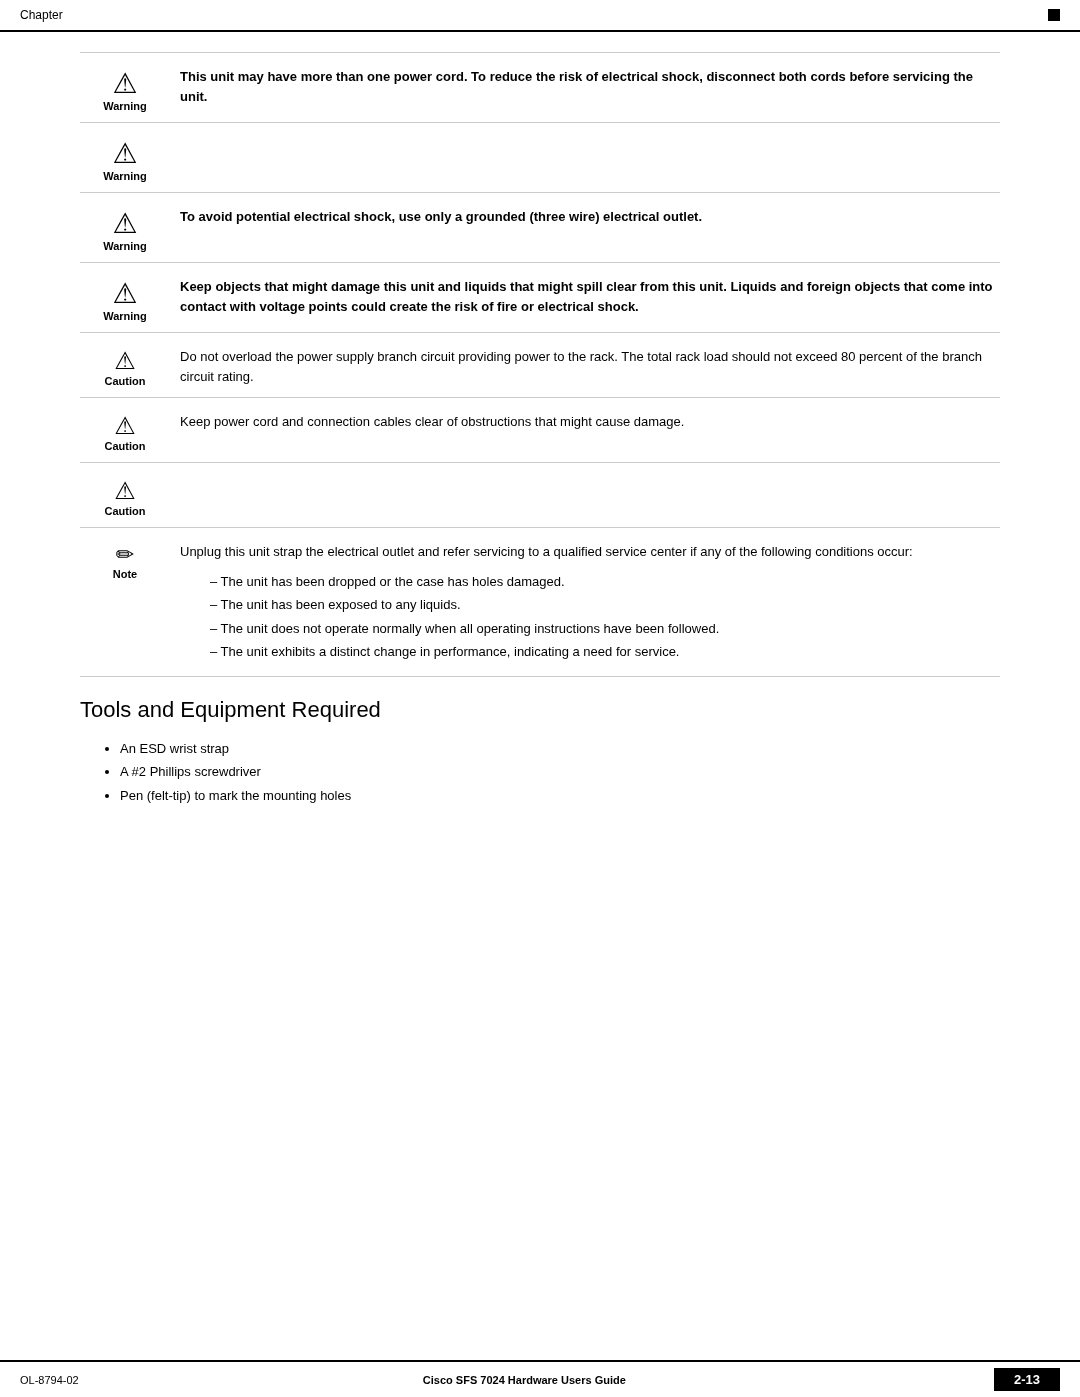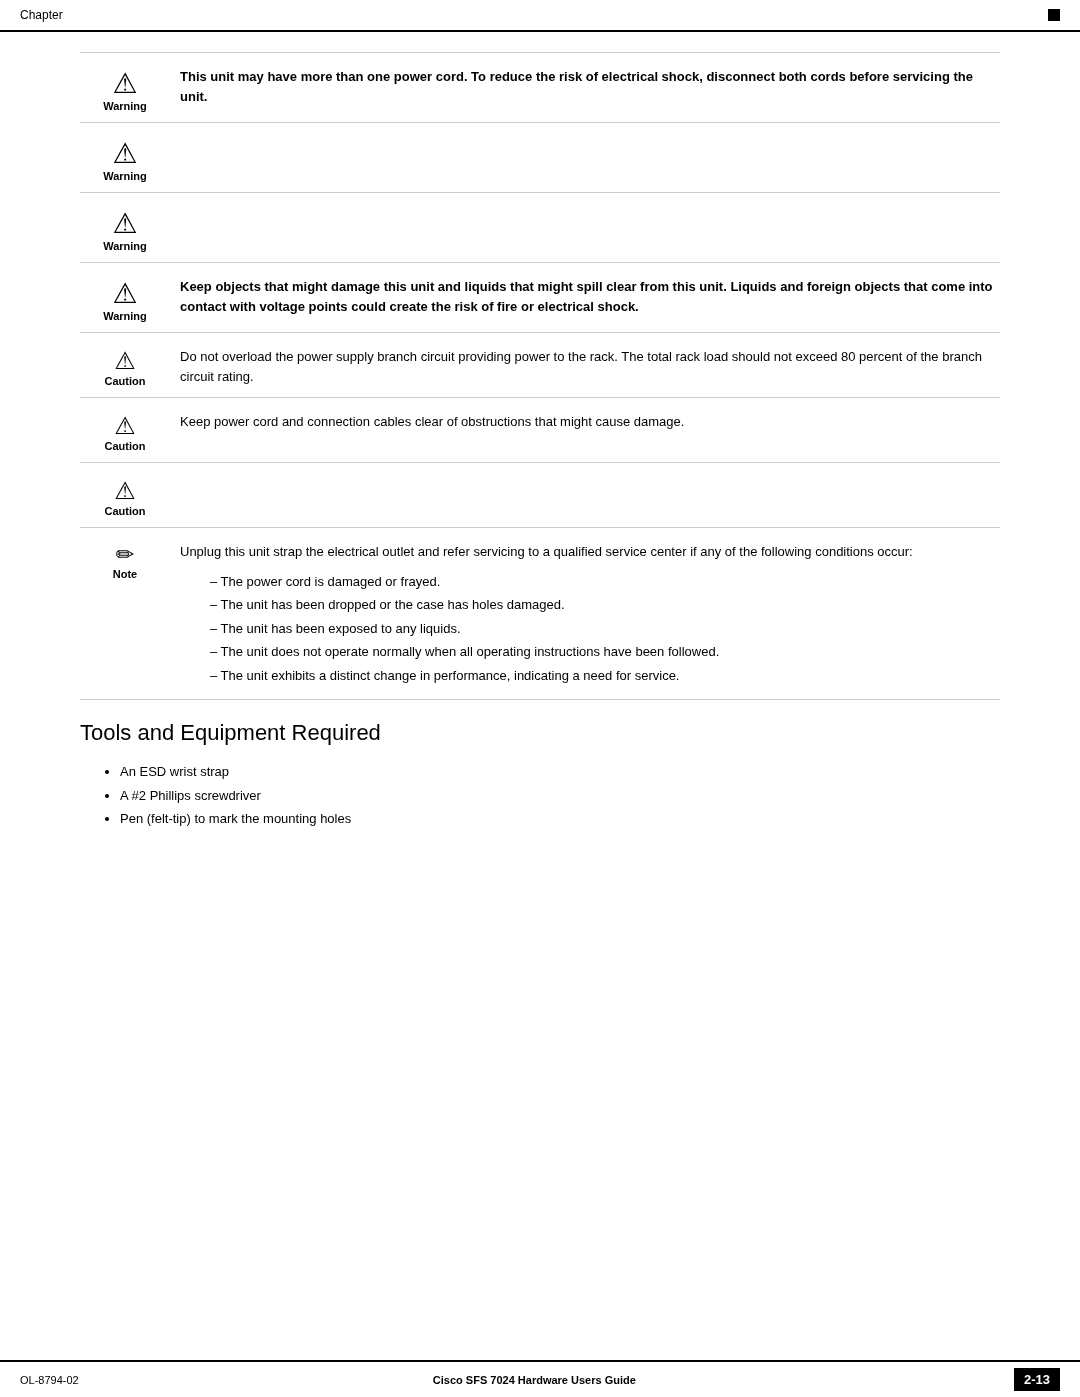--- a/index.html
+++ b/index.html
@@ -124,21 +124,21 @@
       flex: 1;
       text-align: center;
       font-size: 11px;
       font-weight: bold;
     }
     .footer-right {
       background: #000;
       color: #fff;
       font-weight: bold;
       font-size: 13px;
-      padding: 4px 10px;
+      padding: 4px 20px;
       margin-left: 24px;
     }
 
     
     .tri-warn {
       display: inline-block;
       font-size: 28px;
       color: #000;
     }
     .tri-caution {
@@ -179,20 +179,21 @@
       <span class="tri-warn">⚠</span>
       <span class="notice-label">Warning</span>
     </div>
   </div>
 
   <div class="notice-row">
     <div class="notice-label-col">
       <span class="tri-warn">⚠</span>
       <span class="notice-label">Warning</span>
     </div>
+    <div class="notice-text bold-text">To avoid potential electrical shock, use only a grounded (three wire) electrical outlet.</div>
   </div>
 
   <div class="notice-row">
     <div class="notice-label-col">
       <span class="tri-warn">⚠</span>
       <span class="notice-label">Warning</span>
     </div>
     <div class="notice-text bold-text">Keep objects that might damage this unit and liquids that might spill clear from this unit. Liquids and foreign objects that come into contact with voltage points could create the risk of fire or electrical shock.</div>
   </div>
 
@@ -220,21 +221,20 @@
   </div>
 
   <div class="notice-row">
     <div class="notice-label-col">
       <span class="note-pencil">✏</span>
       <span class="notice-label">Note</span>
     </div>
     <div class="notice-text">
       <span>Unplug this unit strap the electrical outlet and refer servicing to a qualified service center if any of the following conditions occur:</span>
       <ul class="dash-list">
-        <li>The power cord is damaged or frayed.</li>
         <li>The unit has been dropped or the case has holes damaged.</li>
         <li>The unit has been exposed to any liquids.</li>
         <li>The unit does not operate normally when all operating instructions have been followed.</li>
         <li>The unit exhibits a distinct change in performance, indicating a need for service.</li>
       </ul>
     </div>
   </div>
 
   <h2 class="section-heading">Tools and Equipment Required</h2>
 

